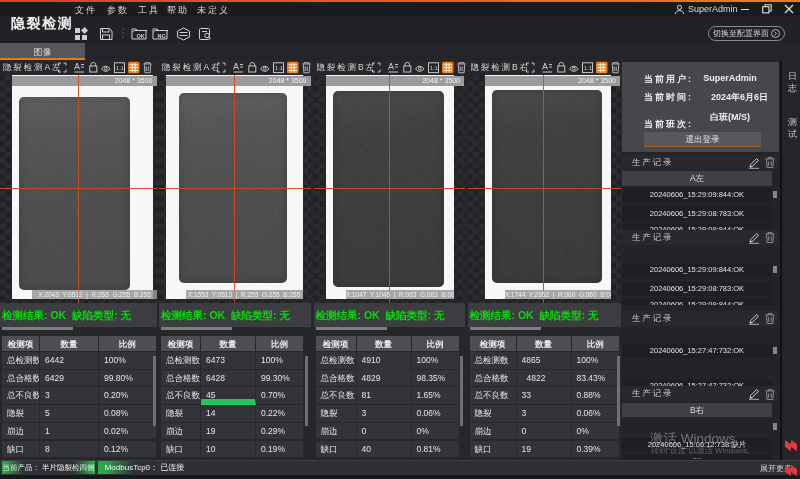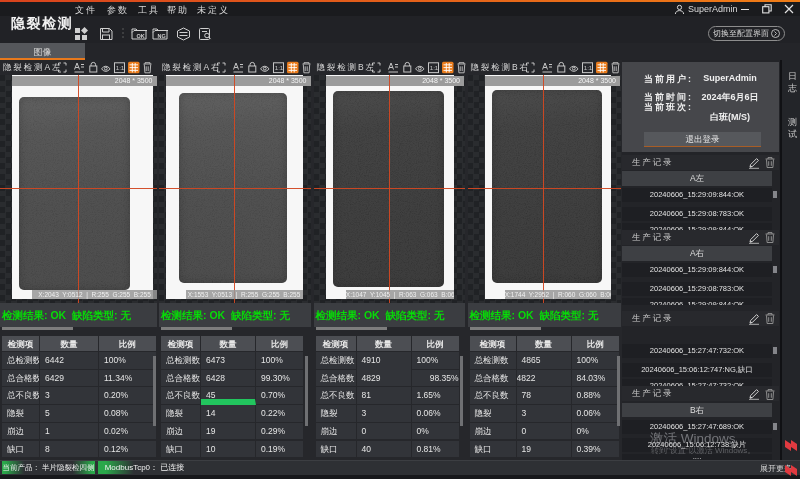--- a/index.html
+++ b/index.html
@@ -140,21 +140,21 @@
     </div>
 <div class="abs " style="left:2.0px;top:327px;width:71px;height:3px;background:#7d7d7d"></div>
 <div class="cell" style="left:2.00px;top:336.00px;width:38.00px;height:16.00px;background:#4c4e53;line-height:16.00px;text-align:center;font-weight:bold;font-size:8.5px;border-right:1px solid #26272b;border-bottom:1px solid #26272b;">检测项</div>
     <div class="cell" style="left:40.00px;top:336.00px;width:59.00px;height:16.00px;background:#4c4e53;line-height:16.00px;text-align:center;font-weight:bold;font-size:8.5px;border-right:1px solid #26272b;border-bottom:1px solid #26272b;">数量</div>
     <div class="cell" style="left:99.00px;top:336.00px;width:57.50px;height:16.00px;background:#4c4e53;line-height:16.00px;text-align:center;font-weight:bold;font-size:8.5px;border-right:1px solid #26272b;border-bottom:1px solid #26272b;">比例</div>
     <div class="cell" style="left:2.00px;top:352.00px;width:38.00px;height:17.70px;background:#323439;line-height:17.70px;padding-left:5px;font-size:8.5px;border-right:1px solid #26272b;border-bottom:1px solid #26272b;">总检测数</div>
     <div class="cell" style="left:40.00px;top:352.00px;width:59.00px;height:17.70px;background:#323439;line-height:17.70px;padding-left:5px;font-size:8.5px;border-right:1px solid #26272b;border-bottom:1px solid #26272b;">6442</div>
     <div class="cell" style="left:99.00px;top:352.00px;width:57.50px;height:17.70px;background:#323439;line-height:17.70px;padding-left:5px;font-size:8.5px;border-right:1px solid #26272b;border-bottom:1px solid #26272b;">100%</div>
     <div class="cell" style="left:2.00px;top:369.70px;width:38.00px;height:17.70px;background:#323439;line-height:17.70px;padding-left:5px;font-size:8.5px;border-right:1px solid #26272b;border-bottom:1px solid #26272b;">总合格数</div>
     <div class="cell" style="left:40.00px;top:369.70px;width:59.00px;height:17.70px;background:#323439;line-height:17.70px;padding-left:5px;font-size:8.5px;border-right:1px solid #26272b;border-bottom:1px solid #26272b;">6429</div>
-    <div class="cell" style="left:99.00px;top:369.70px;width:57.50px;height:17.70px;background:#323439;line-height:17.70px;padding-left:5px;font-size:8.5px;border-right:1px solid #26272b;border-bottom:1px solid #26272b;">11.34%</div>
+    <div class="cell" style="left:99.00px;top:369.70px;width:57.50px;height:17.70px;background:#323439;line-height:17.70px;padding-left:5px;font-size:8.5px;border-right:1px solid #26272b;border-bottom:1px solid #26272b;">99.80%</div>
     <div class="cell" style="left:2.00px;top:387.40px;width:38.00px;height:17.70px;background:#323439;line-height:17.70px;padding-left:5px;font-size:8.5px;border-right:1px solid #26272b;border-bottom:1px solid #26272b;">总不良数</div>
     <div class="cell" style="left:40.00px;top:387.40px;width:59.00px;height:17.70px;background:#323439;line-height:17.70px;padding-left:5px;font-size:8.5px;border-right:1px solid #26272b;border-bottom:1px solid #26272b;">3</div>
     <div class="cell" style="left:99.00px;top:387.40px;width:57.50px;height:17.70px;background:#323439;line-height:17.70px;padding-left:5px;font-size:8.5px;border-right:1px solid #26272b;border-bottom:1px solid #26272b;">0.20%</div>
     <div class="cell" style="left:2.00px;top:405.10px;width:38.00px;height:17.70px;background:#323439;line-height:17.70px;padding-left:5px;font-size:8.5px;border-right:1px solid #26272b;border-bottom:1px solid #26272b;">隐裂</div>
     <div class="cell" style="left:40.00px;top:405.10px;width:59.00px;height:17.70px;background:#323439;line-height:17.70px;padding-left:5px;font-size:8.5px;border-right:1px solid #26272b;border-bottom:1px solid #26272b;">5</div>
     <div class="cell" style="left:99.00px;top:405.10px;width:57.50px;height:17.70px;background:#323439;line-height:17.70px;padding-left:5px;font-size:8.5px;border-right:1px solid #26272b;border-bottom:1px solid #26272b;">0.08%</div>
     <div class="cell" style="left:2.00px;top:422.80px;width:38.00px;height:17.70px;background:#323439;line-height:17.70px;padding-left:5px;font-size:8.5px;border-right:1px solid #26272b;border-bottom:1px solid #26272b;">崩边</div>
     <div class="cell" style="left:40.00px;top:422.80px;width:59.00px;height:17.70px;background:#323439;line-height:17.70px;padding-left:5px;font-size:8.5px;border-right:1px solid #26272b;border-bottom:1px solid #26272b;">1</div>
     <div class="cell" style="left:99.00px;top:422.80px;width:57.50px;height:17.70px;background:#323439;line-height:17.70px;padding-left:5px;font-size:8.5px;border-right:1px solid #26272b;border-bottom:1px solid #26272b;">0.02%</div>
     <div class="cell" style="left:2.00px;top:440.50px;width:38.00px;height:17.70px;background:#323439;line-height:17.70px;padding-left:5px;font-size:8.5px;border-right:1px solid #26272b;border-bottom:1px solid #26272b;">缺口</div>
@@ -264,21 +264,21 @@
     </div>
 <div class="abs " style="left:315.5px;top:327px;width:71px;height:3px;background:#7d7d7d"></div>
 <div class="cell" style="left:315.50px;top:336.00px;width:41.00px;height:16.00px;background:#4c4e53;line-height:16.00px;text-align:center;font-weight:bold;font-size:8.5px;border-right:1px solid #26272b;border-bottom:1px solid #26272b;">检测项</div>
     <div class="cell" style="left:356.50px;top:336.00px;width:55.00px;height:16.00px;background:#4c4e53;line-height:16.00px;text-align:center;font-weight:bold;font-size:8.5px;border-right:1px solid #26272b;border-bottom:1px solid #26272b;">数量</div>
     <div class="cell" style="left:411.50px;top:336.00px;width:48.00px;height:16.00px;background:#4c4e53;line-height:16.00px;text-align:center;font-weight:bold;font-size:8.5px;border-right:1px solid #26272b;border-bottom:1px solid #26272b;">比例</div>
     <div class="cell" style="left:315.50px;top:352.00px;width:41.00px;height:17.70px;background:#323439;line-height:17.70px;padding-left:5px;font-size:8.5px;border-right:1px solid #26272b;border-bottom:1px solid #26272b;">总检测数</div>
     <div class="cell" style="left:356.50px;top:352.00px;width:55.00px;height:21px;background:#323439;line-height:17.70px;padding-left:5px;font-size:8.5px;border-right:1px solid #26272b;border-bottom:1px solid #26272b;">4910</div>
     <div class="cell" style="left:411.50px;top:352.00px;width:48.00px;height:17.70px;background:#323439;line-height:17.70px;padding-left:5px;font-size:8.5px;border-right:1px solid #26272b;border-bottom:1px solid #26272b;">100%</div>
     <div class="cell" style="left:315.50px;top:369.70px;width:41.00px;height:17.70px;background:#323439;line-height:17.70px;padding-left:5px;font-size:8.5px;border-right:1px solid #26272b;border-bottom:1px solid #26272b;">总合格数</div>
     <div class="cell" style="left:356.50px;top:369.70px;width:55.00px;height:17.70px;background:#323439;line-height:17.70px;padding-left:5px;font-size:8.5px;border-right:1px solid #26272b;border-bottom:1px solid #26272b;">4829</div>
-    <div class="cell" style="left:411.50px;top:369.70px;width:48.00px;height:17.70px;background:#323439;line-height:17.70px;padding-left:5px;font-size:8.5px;border-right:1px solid #26272b;border-bottom:1px solid #26272b;text-align:right;">98.35%</div>
+    <div class="cell" style="left:411.50px;top:369.70px;width:48.00px;height:17.70px;background:#323439;line-height:17.70px;padding-left:5px;font-size:8.5px;border-right:1px solid #26272b;border-bottom:1px solid #26272b;">98.35%</div>
     <div class="cell" style="left:315.50px;top:387.40px;width:41.00px;height:17.70px;background:#323439;line-height:17.70px;padding-left:5px;font-size:8.5px;border-right:1px solid #26272b;border-bottom:1px solid #26272b;">总不良数</div>
     <div class="cell" style="left:356.50px;top:387.40px;width:55.00px;height:17.70px;background:#323439;line-height:17.70px;padding-left:5px;font-size:8.5px;border-right:1px solid #26272b;border-bottom:1px solid #26272b;">81</div>
     <div class="cell" style="left:411.50px;top:387.40px;width:48.00px;height:17.70px;background:#323439;line-height:17.70px;padding-left:5px;font-size:8.5px;border-right:1px solid #26272b;border-bottom:1px solid #26272b;">1.65%</div>
     <div class="cell" style="left:315.50px;top:405.10px;width:41.00px;height:17.70px;background:#323439;line-height:17.70px;padding-left:5px;font-size:8.5px;border-right:1px solid #26272b;border-bottom:1px solid #26272b;">隐裂</div>
     <div class="cell" style="left:356.50px;top:405.10px;width:55.00px;height:17.70px;background:#323439;line-height:17.70px;padding-left:5px;font-size:8.5px;border-right:1px solid #26272b;border-bottom:1px solid #26272b;">3</div>
     <div class="cell" style="left:411.50px;top:405.10px;width:48.00px;height:17.70px;background:#323439;line-height:17.70px;padding-left:5px;font-size:8.5px;border-right:1px solid #26272b;border-bottom:1px solid #26272b;">0.06%</div>
     <div class="cell" style="left:315.50px;top:422.80px;width:41.00px;height:17.70px;background:#323439;line-height:17.70px;padding-left:5px;font-size:8.5px;border-right:1px solid #26272b;border-bottom:1px solid #26272b;">崩边</div>
     <div class="cell" style="left:356.50px;top:422.80px;width:55.00px;height:17.70px;background:#323439;line-height:17.70px;padding-left:5px;font-size:8.5px;border-right:1px solid #26272b;border-bottom:1px solid #26272b;">0</div>
     <div class="cell" style="left:411.50px;top:422.80px;width:48.00px;height:17.70px;background:#323439;line-height:17.70px;padding-left:5px;font-size:8.5px;border-right:1px solid #26272b;border-bottom:1px solid #26272b;">0%</div>
     <div class="cell" style="left:315.50px;top:440.50px;width:41.00px;height:17.70px;background:#323439;line-height:17.70px;padding-left:5px;font-size:8.5px;border-right:1px solid #26272b;border-bottom:1px solid #26272b;">缺口</div>
@@ -325,42 +325,42 @@
       <span class="abs" style="left:72px">缺陷类型: 无</span>
     </div>
 <div class="abs " style="left:469.5px;top:327px;width:71px;height:3px;background:#7d7d7d"></div>
 <div class="cell" style="left:469.50px;top:336.00px;width:47.00px;height:16.00px;background:#4c4e53;line-height:16.00px;text-align:center;font-weight:bold;font-size:8.5px;border-right:1px solid #26272b;border-bottom:1px solid #26272b;">检测项</div>
     <div class="cell" style="left:516.50px;top:336.00px;width:55.00px;height:16.00px;background:#4c4e53;line-height:16.00px;text-align:center;font-weight:bold;font-size:8.5px;border-right:1px solid #26272b;border-bottom:1px solid #26272b;">数量</div>
     <div class="cell" style="left:571.50px;top:336.00px;width:48.50px;height:16.00px;background:#4c4e53;line-height:16.00px;text-align:center;font-weight:bold;font-size:8.5px;border-right:1px solid #26272b;border-bottom:1px solid #26272b;">比例</div>
     <div class="cell" style="left:469.50px;top:352.00px;width:47.00px;height:17.70px;background:#323439;line-height:17.70px;padding-left:5px;font-size:8.5px;border-right:1px solid #26272b;border-bottom:1px solid #26272b;">总检测数</div>
     <div class="cell" style="left:516.50px;top:352.00px;width:55.00px;height:17.70px;background:#323439;line-height:17.70px;padding-left:5px;font-size:8.5px;border-right:1px solid #26272b;border-bottom:1px solid #26272b;">4865</div>
     <div class="cell" style="left:571.50px;top:352.00px;width:48.50px;height:17.70px;background:#323439;line-height:17.70px;padding-left:5px;font-size:8.5px;border-right:1px solid #26272b;border-bottom:1px solid #26272b;">100%</div>
     <div class="cell" style="left:469.50px;top:369.70px;width:47.00px;height:17.70px;background:#323439;line-height:17.70px;padding-left:5px;font-size:8.5px;border-right:1px solid #26272b;border-bottom:1px solid #26272b;">总合格数</div>
-    <div class="cell" style="left:516.50px;top:369.70px;width:55.00px;height:17.70px;background:#323439;line-height:17.70px;padding-left:0;font-size:8.5px;border-right:1px solid #26272b;border-bottom:1px solid #26272b;">4822</div>
-    <div class="cell" style="left:571.50px;top:369.70px;width:48.50px;height:17.70px;background:#323439;line-height:17.70px;padding-left:5px;font-size:8.5px;border-right:1px solid #26272b;border-bottom:1px solid #26272b;">84.03%</div>
+    <div class="cell" style="left:516.50px;top:369.70px;width:55.00px;height:17.70px;background:#323439;line-height:17.70px;padding-left:10px;font-size:8.5px;border-right:1px solid #26272b;border-bottom:1px solid #26272b;">4822</div>
+    <div class="cell" style="left:571.50px;top:369.70px;width:48.50px;height:17.70px;background:#323439;line-height:17.70px;padding-left:5px;font-size:8.5px;border-right:1px solid #26272b;border-bottom:1px solid #26272b;">83.43%</div>
     <div class="cell" style="left:469.50px;top:387.40px;width:47.00px;height:17.70px;background:#323439;line-height:17.70px;padding-left:5px;font-size:8.5px;border-right:1px solid #26272b;border-bottom:1px solid #26272b;">总不良数</div>
-    <div class="cell" style="left:516.50px;top:387.40px;width:55.00px;height:17.70px;background:#323439;line-height:17.70px;padding-left:5px;font-size:8.5px;border-right:1px solid #26272b;border-bottom:1px solid #26272b;">78</div>
+    <div class="cell" style="left:516.50px;top:387.40px;width:55.00px;height:17.70px;background:#323439;line-height:17.70px;padding-left:5px;font-size:8.5px;border-right:1px solid #26272b;border-bottom:1px solid #26272b;">33</div>
     <div class="cell" style="left:571.50px;top:387.40px;width:48.50px;height:17.70px;background:#323439;line-height:17.70px;padding-left:5px;font-size:8.5px;border-right:1px solid #26272b;border-bottom:1px solid #26272b;">0.88%</div>
     <div class="cell" style="left:469.50px;top:405.10px;width:47.00px;height:17.70px;background:#323439;line-height:17.70px;padding-left:5px;font-size:8.5px;border-right:1px solid #26272b;border-bottom:1px solid #26272b;">隐裂</div>
     <div class="cell" style="left:516.50px;top:405.10px;width:55.00px;height:17.70px;background:#323439;line-height:17.70px;padding-left:5px;font-size:8.5px;border-right:1px solid #26272b;border-bottom:1px solid #26272b;">3</div>
     <div class="cell" style="left:571.50px;top:405.10px;width:48.50px;height:17.70px;background:#323439;line-height:17.70px;padding-left:5px;font-size:8.5px;border-right:1px solid #26272b;border-bottom:1px solid #26272b;">0.06%</div>
     <div class="cell" style="left:469.50px;top:422.80px;width:47.00px;height:17.70px;background:#323439;line-height:17.70px;padding-left:5px;font-size:8.5px;border-right:1px solid #26272b;border-bottom:1px solid #26272b;">崩边</div>
     <div class="cell" style="left:516.50px;top:422.80px;width:55.00px;height:17.70px;background:#323439;line-height:17.70px;padding-left:5px;font-size:8.5px;border-right:1px solid #26272b;border-bottom:1px solid #26272b;">0</div>
     <div class="cell" style="left:571.50px;top:422.80px;width:48.50px;height:17.70px;background:#323439;line-height:17.70px;padding-left:5px;font-size:8.5px;border-right:1px solid #26272b;border-bottom:1px solid #26272b;">0%</div>
     <div class="cell" style="left:469.50px;top:440.50px;width:47.00px;height:17.70px;background:#323439;line-height:17.70px;padding-left:5px;font-size:8.5px;border-right:1px solid #26272b;border-bottom:1px solid #26272b;">缺口</div>
     <div class="cell" style="left:516.50px;top:440.50px;width:55.00px;height:17.70px;background:#323439;line-height:17.70px;padding-left:5px;font-size:8.5px;border-right:1px solid #26272b;border-bottom:1px solid #26272b;">19</div>
     <div class="cell" style="left:571.50px;top:440.50px;width:48.50px;height:17.70px;background:#323439;line-height:17.70px;padding-left:5px;font-size:8.5px;border-right:1px solid #26272b;border-bottom:1px solid #26272b;">0.39%</div>
 <div class="abs vscroll" style="left:616.5px;top:356px;height:70px"></div>
 <div class="abs " style="left:622px;top:60px;width:158px;height:400px;background:#232428"></div>
 <div class="abs " style="left:622px;top:62px;width:157px;height:90px;background:#46474b"></div>
 <div class="abs z" style="left:644px;top:72.5px;font-size:9px;font-weight:bold;color:#f0f0f0">当前用户:</div>
 <div class="abs " style="left:692px;top:72.5px;width:76px;text-align:center;font-size:9px;font-weight:bold;color:#f0f0f0">SuperAdmin</div>
 <div class="abs z" style="left:644px;top:90.5px;font-size:9px;font-weight:bold;color:#f0f0f0">当前时间:</div>
-<div class="abs " style="left:692px;top:90.5px;width:76px;text-align:center;font-size:9px;font-weight:bold;color:#f0f0f0">2024年6月6日</div>
-<div class="abs z" style="left:644px;top:101px;font-size:9px;font-weight:bold;color:#f0f0f0">当前班次:</div>
+<div class="abs " style="left:692px;top:90.5px;width:76px;text-align:right;font-size:9px;font-weight:bold;color:#f0f0f0">2024年6月6日</div>
+<div class="abs z" style="left:644px;top:118px;font-size:9px;font-weight:bold;color:#f0f0f0">当前班次:</div>
 <div class="abs " style="left:692px;top:111.0px;width:76px;text-align:center;font-size:9px;font-weight:bold;color:#f0f0f0">白班(M/S)</div>
 <div class="abs " style="left:644px;top:131.5px;width:117px;height:15.5px;background:#56585c;border-bottom:1px solid #a85d26;color:#e8e8e8;font-size:8.5px;text-align:center;line-height:14px">退出登录</div>
 <div class="abs shead z" style="left:622px;top:154.5px;width:157px;text-indent:10px">生产记录</div>
 <svg style="left:748px;top:156.5px" width="12" height="12" viewBox="0 0 12 12">
       <path d="M2 10 L2.6 7.6 L8.6 1.6 L10.4 3.4 L4.4 9.4 Z M2 10 L4.4 9.4" fill="none" stroke="#d0d0d0" stroke-width="1"></path>
       <path d="M1 11.3 h10" stroke="#d0d0d0" stroke-width="0.8"></path>
     </svg>
 <svg style="left:765px;top:157.0px" width="10" height="11" viewBox="0 0 10 11">
       <g fill="none" stroke="#9a9a9a" stroke-width="0.9">
         <path d="M0.5 2 h9 M3 2 v-1.4 h4 v1.4"></path>
@@ -378,55 +378,52 @@
       <path d="M2 10 L2.6 7.6 L8.6 1.6 L10.4 3.4 L4.4 9.4 Z M2 10 L4.4 9.4" fill="none" stroke="#d0d0d0" stroke-width="1"></path>
       <path d="M1 11.3 h10" stroke="#d0d0d0" stroke-width="0.8"></path>
     </svg>
 <svg style="left:765px;top:232.0px" width="10" height="11" viewBox="0 0 10 11">
       <g fill="none" stroke="#9a9a9a" stroke-width="0.9">
         <path d="M0.5 2 h9 M3 2 v-1.4 h4 v1.4"></path>
         <path d="M1.5 2.5 l0.6 8 h5.8 l0.6-8"></path>
         <path d="M3.7 4.2 v4.6 M6.3 4.2 v4.6"></path>
       </g>
     </svg>
-<div class="abs ssub" style="left:622px;top:246.0px;width:150px">A右</div>
 <div class="abs srec" style="left:622px;top:263.0px;width:150px">20240606_15:29:09:844:OK</div>
 <div class="abs srec" style="left:622px;top:281.5px;width:150px">20240606_15:29:08:783:OK</div>
 <div class="abs srec" style="left:622px;top:297.5px;width:150px;height:7.5px">20240606_15:29:09:844:OK</div>
 <div class="abs " style="left:772.5px;top:266.0px;width:4px;height:7px;background:#84858a"></div>
 <div class="abs shead z" style="left:622px;top:310.5px;width:157px;text-indent:10px">生产记录</div>
 <svg style="left:748px;top:312.5px" width="12" height="12" viewBox="0 0 12 12">
       <path d="M2 10 L2.6 7.6 L8.6 1.6 L10.4 3.4 L4.4 9.4 Z M2 10 L4.4 9.4" fill="none" stroke="#d0d0d0" stroke-width="1"></path>
       <path d="M1 11.3 h10" stroke="#d0d0d0" stroke-width="0.8"></path>
     </svg>
 <svg style="left:765px;top:313.0px" width="10" height="11" viewBox="0 0 10 11">
       <g fill="none" stroke="#9a9a9a" stroke-width="0.9">
         <path d="M0.5 2 h9 M3 2 v-1.4 h4 v1.4"></path>
         <path d="M1.5 2.5 l0.6 8 h5.8 l0.6-8"></path>
         <path d="M3.7 4.2 v4.6 M6.3 4.2 v4.6"></path>
       </g>
     </svg>
 <div class="abs srec" style="left:622px;top:344.0px;width:150px">20240606_15:27:47:732:OK</div>
-<div class="abs srec" style="left:622px;top:362.5px;width:150px">20240606_15:06:12:747:NG,缺口</div>
 <div class="abs srec" style="left:622px;top:378.5px;width:150px;height:7.5px">20240606_15:27:47:732:OK</div>
 <div class="abs " style="left:772.5px;top:347.0px;width:4px;height:7px;background:#84858a"></div>
 <div class="abs shead z" style="left:622px;top:386.0px;width:157px;text-indent:10px">生产记录</div>
 <svg style="left:748px;top:388.0px" width="12" height="12" viewBox="0 0 12 12">
       <path d="M2 10 L2.6 7.6 L8.6 1.6 L10.4 3.4 L4.4 9.4 Z M2 10 L4.4 9.4" fill="none" stroke="#d0d0d0" stroke-width="1"></path>
       <path d="M1 11.3 h10" stroke="#d0d0d0" stroke-width="0.8"></path>
     </svg>
 <svg style="left:765px;top:388.5px" width="10" height="11" viewBox="0 0 10 11">
       <g fill="none" stroke="#9a9a9a" stroke-width="0.9">
         <path d="M0.5 2 h9 M3 2 v-1.4 h4 v1.4"></path>
         <path d="M1.5 2.5 l0.6 8 h5.8 l0.6-8"></path>
         <path d="M3.7 4.2 v4.6 M6.3 4.2 v4.6"></path>
       </g>
     </svg>
 <div class="abs ssub" style="left:622px;top:402.5px;width:150px">B右</div>
-<div class="abs srec" style="left:622px;top:419.5px;width:150px">20240606_15:27:47:689:OK</div>
 <div class="abs srec" style="left:622px;top:438.0px;width:150px">20240606_15:06:12:738:缺片</div>
 <div class="abs " style="left:622px;top:454.0px;width:150px;height:7.5px;background:#1e1f23;color:#e2e2e2;font-size:7.8px;text-align:center;line-height:5px">....</div>
 <div class="abs " style="left:772.5px;top:422.5px;width:4px;height:7px;background:#84858a"></div>
 <div class="abs " style="left:780px;top:60px;width:20px;height:400px;background:#232529;border-left:2px solid #101114"></div>
 <div class="abs vtab" style="left:788px;top:71px">日<br>志</div>
 <div class="abs vtab" style="left:788px;top:117px">测<br>试</div>
 <div class="abs " style="left:0;top:460px;width:800px;height:15px;background:#2e3034;border-top:1px solid #3c3e42"></div>
 <div class="abs " style="left:2px;top:461px;width:93px;height:13px;color:#f0f0f0;font-size:7.5px;line-height:13px;text-align:center;background:linear-gradient(90deg,#2aa84a 0,#2aa84a 3%,#2e3034 24%,#2e3034 76%,#2aa84a 97%,#2aa84a)">当前产品： 半片隐裂检四侧角</div>
 <div class="abs " style="left:98px;top:461px;width:150px;height:13px;color:#f2f2f2;font-size:8px;line-height:13px;background:linear-gradient(90deg,#2aa84a 0,#2aa84a 5%,rgba(46,48,52,0) 24%)">&nbsp;&nbsp;&nbsp;ModbusTcp0： 已连接</div>
 <div class="abs " style="left:760px;top:463px;font-size:8px;color:#dadada">展开更多</div>

